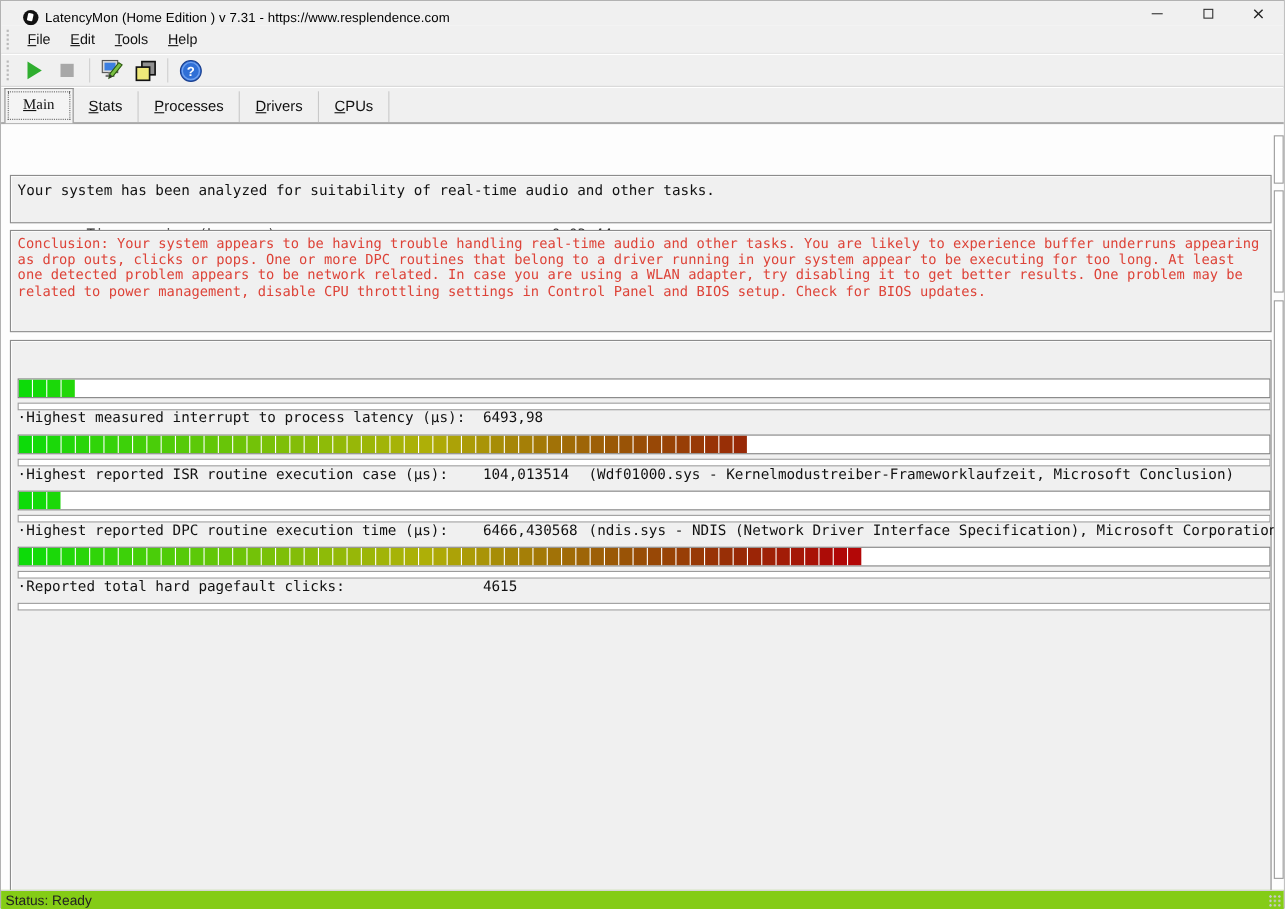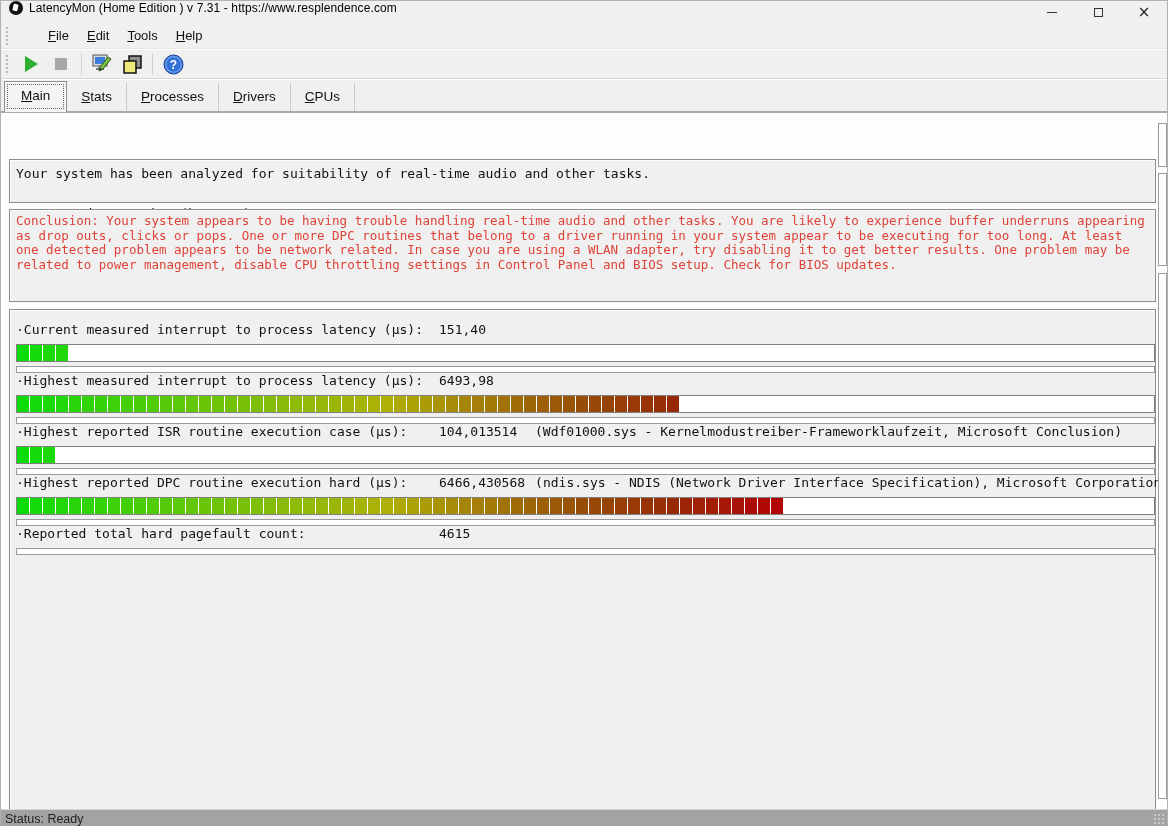--- a/index.html
+++ b/index.html
@@ -1,48 +1,48 @@
 <!DOCTYPE html>
 <html><head>
 <meta charset="utf-8">
 <style>
   * { margin:0; padding:0; box-sizing:border-box; }
   html,body { width:1168px; height:826px; overflow:hidden; }
   body { font-family:"Liberation Sans", sans-serif; background:#fff; }
   #window { position:absolute; inset:0; width:1168px; height:826px; border:1px solid #b2b2b2; background:#fff; }
 
   
-  .titlebar { position:absolute; left:0; top:0; width:100%; height:22px; background:#f0f0f0; display:flex; align-items:flex-start; }
+  .titlebar { position:absolute; left:0; top:0; width:100%; height:22px; background:#f0f0f0; display:flex; align-items:flex-end;padding-left:12px; }
   .app-icon { width:14px; height:14px; border-radius:50%; background:#111; margin:0 6px 0 8px; position:relative; flex:none; }
   .app-icon::after { content:""; position:absolute; left:4px; top:3px; width:5px; height:7px; background:#fff; border-radius:1px; transform:rotate(12deg); }
   .win-title { font-size:12px; color:#000; letter-spacing:.1px; }
   .win-controls { margin-left:auto; display:flex; height:100%; }
   .win-btn { width:46px; height:100%; display:flex; align-items:center; justify-content:center; color:#222; cursor:default; }
   .glyph-min { width:10px; height:0; border-top:1px solid #333; }
   .glyph-max { width:9px; height:9px; border:1px solid #333; }
   .glyph-close { font-size:15px; line-height:1; color:#222; font-family:"DejaVu Sans", sans-serif; }
 
   
-  .menubar { position:absolute; left:0; top:22px; width:100%; height:26px; background:#f0f0f0; display:flex; align-items:center; border-bottom:1px solid #e6e6e6;gap:23px; }
+  .menubar { position:absolute; left:0; top:22px; width:100%; height:26px; background:#f0f0f0; display:flex; align-items:center; border-bottom:1px solid #e6e6e6; }
   .gripper { width:4px; height:18px; margin:0 6px 0 5px; border-left:2px dotted #b9b9b9; }
   .menu-item { font-size:13px; color:#111; padding:3px 9px; cursor:default; }
   .menu-item u { text-decoration:underline; }
 
   
   .toolbar { position:absolute; left:0; top:49px; width:100%; height:29px; background:#f0f0f0; display:flex; align-items:center; border-bottom:1px solid #d8d8d8; }
   .tb-btn { width:26px; height:24px; display:flex; align-items:center; justify-content:center; margin:0 2px; }
   .tb-sep { width:1px; height:22px; background:#cfcfcf; margin:0 5px; }
   .icon-play { width:0; height:0; border-left:13px solid #2fae2f; border-top:8px solid transparent; border-bottom:8px solid transparent; }
   .icon-stop { width:12px; height:12px; background:#a8a8a8; }
 
   
   .tabbar { position:absolute; left:0; top:79px; width:100%; height:33px; background:#f0f0f0; border-bottom:2px solid #a8a8a8; display:flex; align-items:flex-end; padding-left:3px; }
   .tab { font-size:13.5px; color:#111; padding:6px 14px 7px 14px; border-right:1px solid #c9c9c9; cursor:default; }
   .tab u { text-decoration:underline; }
-  .tab.active { background:#f4f4f4; border:1px solid #8f8f8f; border-bottom:none; outline:1px dotted #666; outline-offset:-4px; padding:6px 16px 9px 16px; margin-bottom:-1px; }
+  .tab.active { background:#f4f4f4; border:1px solid #8f8f8f; border-bottom:none; outline:1px dotted #666; outline-offset:-4px; padding:6px 16px 9px 16px; margin-bottom:-1px;font-family:Liberation Serif, serif; }
 
   
   .content { position:absolute; left:0; top:112px; width:100%; height:696px; background:#fdfdfd; }
   .panel { position:absolute; left:8px; width:1147px; background:#f0f0f0; border:1px solid #8c8c8c; box-shadow:inset 1px 1px 0 #fbfbfb;margin-top:36px; }
   .vscroll { position:absolute; left:1157px; width:9px; background:#fff; border:1px solid #9b9b9b; }
 
   .mono { font-family:"DejaVu Sans Mono", monospace; font-size:13px; color:#111; white-space:pre; }
   #panel-analysis { top:10px; height:44px; padding:4px 6px; }
   .a-line { line-height:20px; }
   .col-label { display:inline-block; width:423px; }
@@ -55,21 +55,21 @@
   .mline { position:absolute; top:0; left:0; }
   .mvalue { display:inline-block; min-width:86px; }
   .mdetail { margin-left:10px; }
   .mbar { position:absolute; left:0; width:1139px; height:18px; background:#fff; border:1px solid #7f7f7f; overflow:hidden; }
   .mseg { position:absolute; top:0; width:12px; height:16px; }
   .mstrip { position:absolute; left:0; width:1139px; height:7px; background:#fff; border:1px solid #9b9b9b; }
   .hscroll { position:absolute; left:4px; bottom:3px; width:1139px; height:11px; background:#e2e2e2; border:1px solid #9b9b9b; }
   .hscroll .thumb { position:absolute; left:0; top:0; height:100%; width:93%; background:#fff; border-right:1px solid #c6c6c6; }
 
   
-  .statusbar { position:absolute; left:0; top:808px; width:100%; height:18px; background:#a3a3a3; border-top:1px solid #d5d5d5; display:flex; align-items:center; }
+  .statusbar { position:absolute; left:0; top:808px; width:100%; height:18px; background:#84cc16; border-top:1px solid #d5d5d5; display:flex; align-items:center; }
   .status-text { font-size:12.5px; color:#222; margin-left:4px; }
   .resize-grip { position:absolute; right:2px; bottom:2px; width:12px; height:12px;
     background-image:radial-gradient(#c9c9c9 1px, transparent 1.2px); background-size:4px 4px; }
 </style>
 </head>
 <body>
 
 <div id="window">
 
   <div class="titlebar">
@@ -154,21 +154,20 @@
     <div class="panel" id="panel-conclusion">
       <div class="conclusion-text">Conclusion: Your system appears to be having trouble handling real-time audio and other tasks. You are likely to experience buffer underruns appearing as drop outs, clicks or pops. One or more DPC routines that belong to a driver running in your system appear to be executing for too long. At least one detected problem appears to be network related. In case you are using a WLAN adapter, try disabling it to get better results. One problem may be related to power management, disable CPU throttling settings in Control Panel and BIOS setup. Check for BIOS updates.</div>
     </div>
     <div class="vscroll" style="top:60px; height:93px;"></div>
 
     <div class="panel" id="panel-measure">
       <div class="hscroll">
           <div class="thumb"></div>
         </div>
     <div class="mrow" style="top: 12px;">
-          <div class="mline mono"><span class="col-label">·Current measured interrupt to process latency (µs):</span><span class="mvalue">151,40</span></div>
           <div class="mbar" style="top: 22px;">
             <div class="mseg" style="left: 0px; background: rgb(13, 219, 9);"></div>
             <div class="mseg" style="left: 13px; background: rgb(20, 218, 9);"></div>
             <div class="mseg" style="left: 26px; background: rgb(27, 216, 9);"></div>
             <div class="mseg" style="left: 39px; background: rgb(34, 215, 9);"></div>
           </div>
           <div class="mstrip" style="top: 44px;"></div>
         </div>
         <div class="mrow" style="top: 63px;">
           <div class="mline mono"><span class="col-label">·Highest measured interrupt to process latency (µs):</span><span class="mvalue">6493,98</span></div>
@@ -230,21 +229,21 @@
         <div class="mrow" style="top: 114px;">
           <div class="mline mono"><span class="col-label">·Highest reported ISR routine execution case (µs):</span><span class="mvalue">104,013514</span><span class="mdetail">(Wdf01000.sys - Kernelmodustreiber-Frameworklaufzeit, Microsoft Conclusion)</span></div>
           <div class="mbar" style="top: 22px;">
             <div class="mseg" style="left: 0px; background: rgb(13, 219, 9);"></div>
             <div class="mseg" style="left: 13px; background: rgb(20, 218, 9);"></div>
             <div class="mseg" style="left: 26px; background: rgb(27, 216, 9);"></div>
           </div>
           <div class="mstrip" style="top: 44px;"></div>
         </div>
         <div class="mrow" style="top: 165px;">
-          <div class="mline mono"><span class="col-label">·Highest reported DPC routine execution hard (µs):</span><span class="mvalue">6466,430568</span><span class="mdetail">(ndis.sys - NDIS (Network Driver Interface Specification), Microsoft Corporation)</span></div>
+          <div class="mline mono"><span class="col-label">·Highest reported DPC routine execution time (µs):</span><span class="mvalue">6466,430568</span><span class="mdetail">(ndis.sys - NDIS (Network Driver Interface Specification), Microsoft Corporation)</span></div>
           <div class="mbar" style="top: 22px;">
             <div class="mseg" style="left: 0px; background: rgb(13, 219, 9);"></div>
             <div class="mseg" style="left: 13px; background: rgb(20, 218, 9);"></div>
             <div class="mseg" style="left: 26px; background: rgb(27, 216, 9);"></div>
             <div class="mseg" style="left: 39px; background: rgb(34, 215, 9);"></div>
             <div class="mseg" style="left: 52px; background: rgb(41, 213, 9);"></div>
             <div class="mseg" style="left: 65px; background: rgb(48, 212, 9);"></div>
             <div class="mseg" style="left: 78px; background: rgb(54, 210, 9);"></div>
             <div class="mseg" style="left: 91px; background: rgb(61, 209, 9);"></div>
             <div class="mseg" style="left: 104px; background: rgb(68, 207, 9);"></div>
@@ -295,21 +294,21 @@
             <div class="mseg" style="left: 689px; background: rgb(162, 28, 7);"></div>
             <div class="mseg" style="left: 702px; background: rgb(165, 23, 7);"></div>
             <div class="mseg" style="left: 715px; background: rgb(169, 18, 7);"></div>
             <div class="mseg" style="left: 728px; background: rgb(172, 12, 7);"></div>
             <div class="mseg" style="left: 741px; background: rgb(176, 7, 7);"></div>
             <div class="mseg" style="left: 754px; background: rgb(179, 7, 7);"></div>
           </div>
           <div class="mstrip" style="top: 44px;"></div>
         </div>
         <div class="mrow" style="top: 216px;">
-          <div class="mline mono"><span class="col-label">·Reported total hard pagefault count:</span><span class="mvalue">4615</span></div>
+          <div class="mline mono"><span class="col-label">·Reported total hard pagefault clicks:</span><span class="mvalue">4615</span></div>
           <div class="mstrip" style="top: 22px;"></div>
         </div>
       </div>
     <div class="vscroll" style="top:160px; height:526px;"></div>
 
   </div>
 
   <div class="statusbar">
     <div class="status-text">Status: Ready</div>
     <div class="resize-grip"></div>

